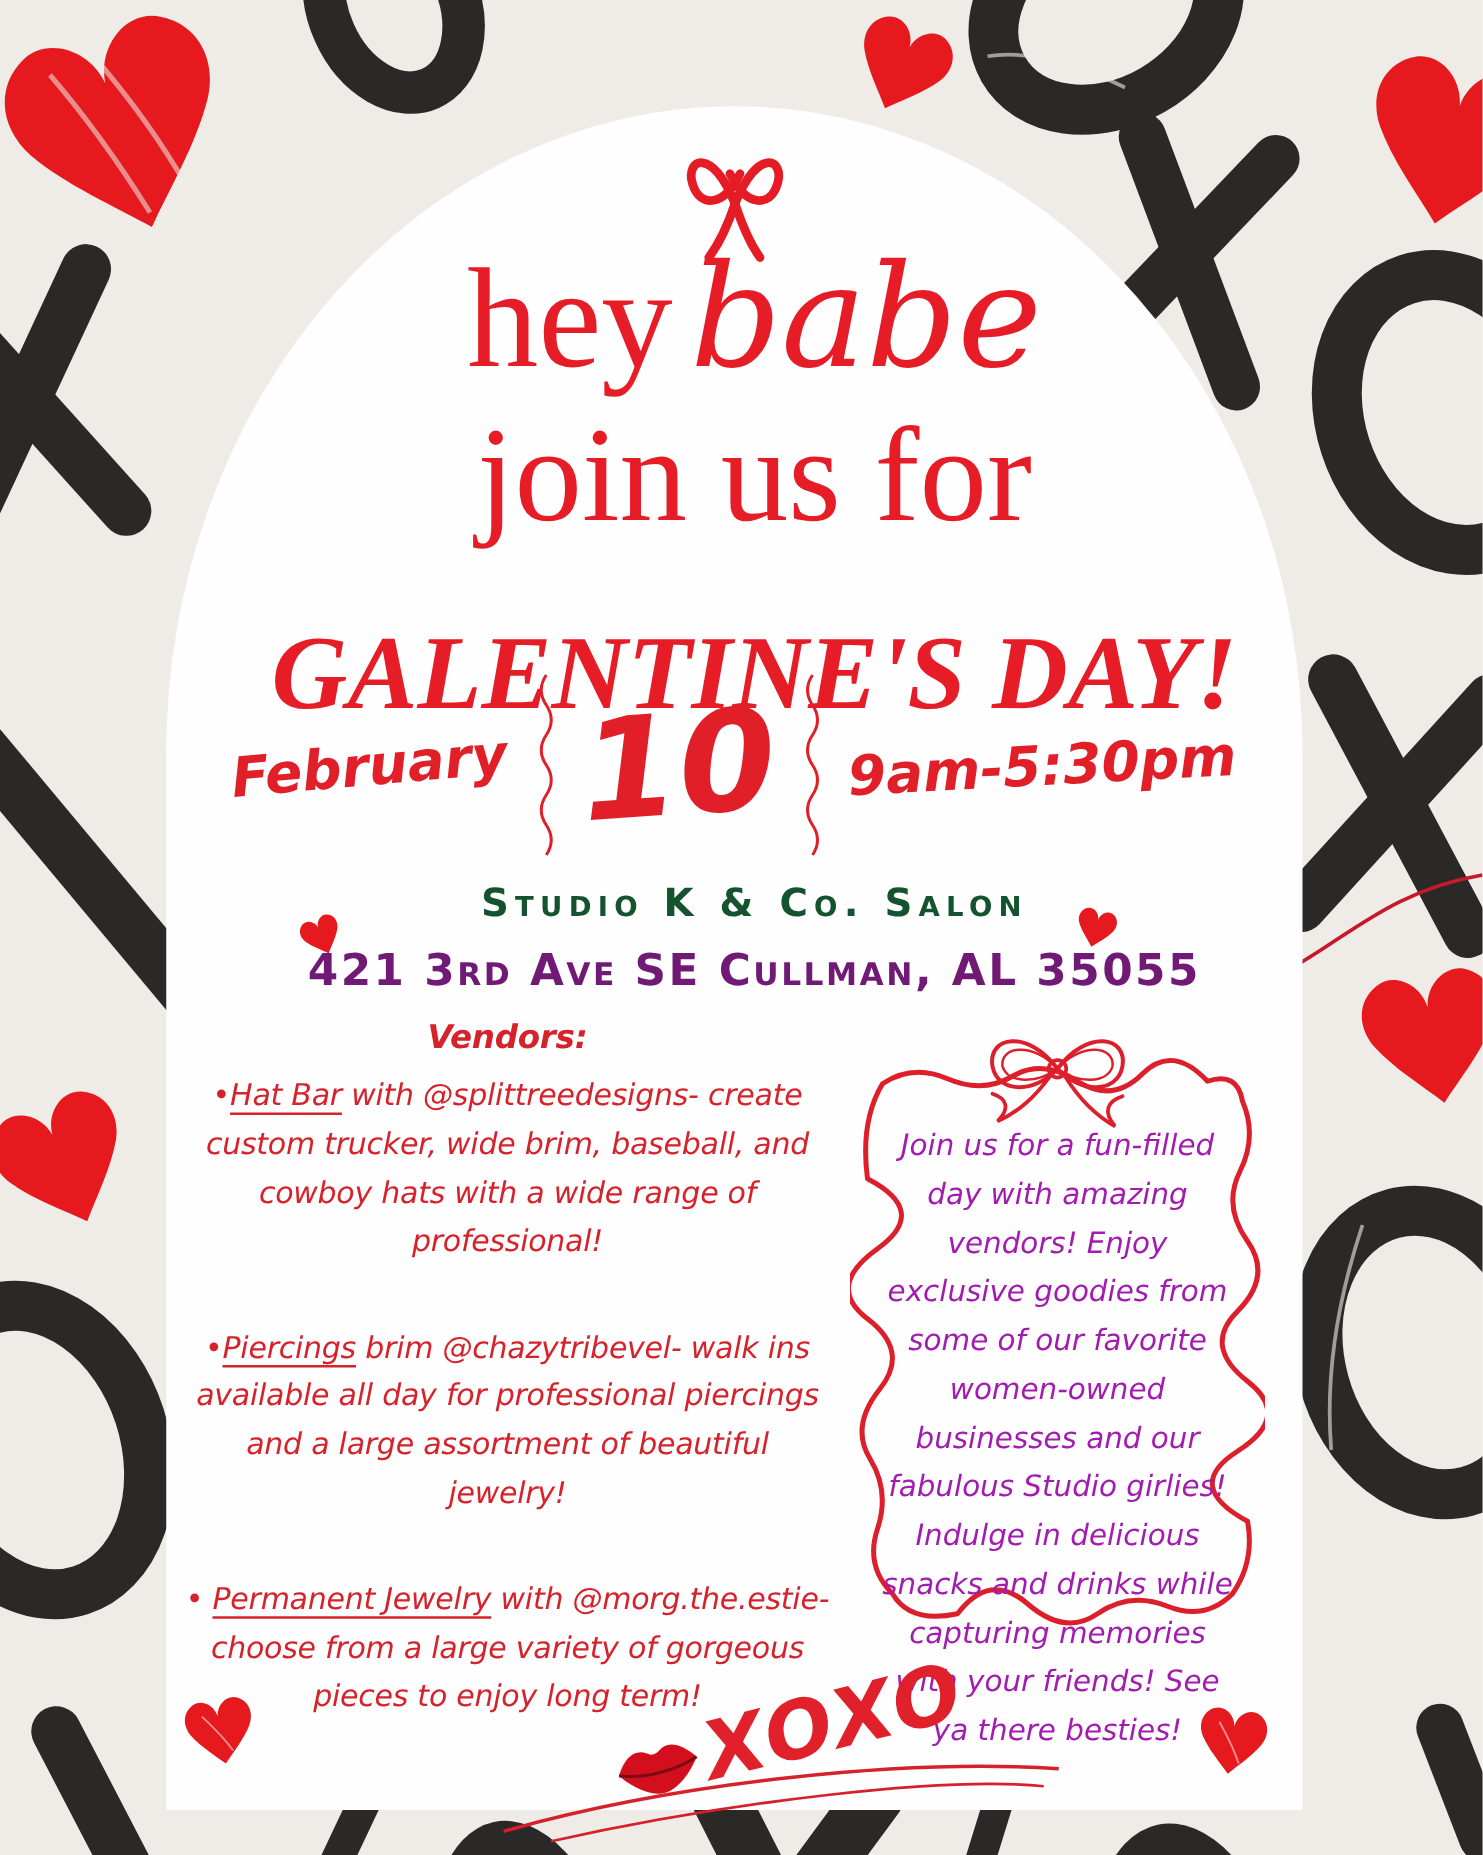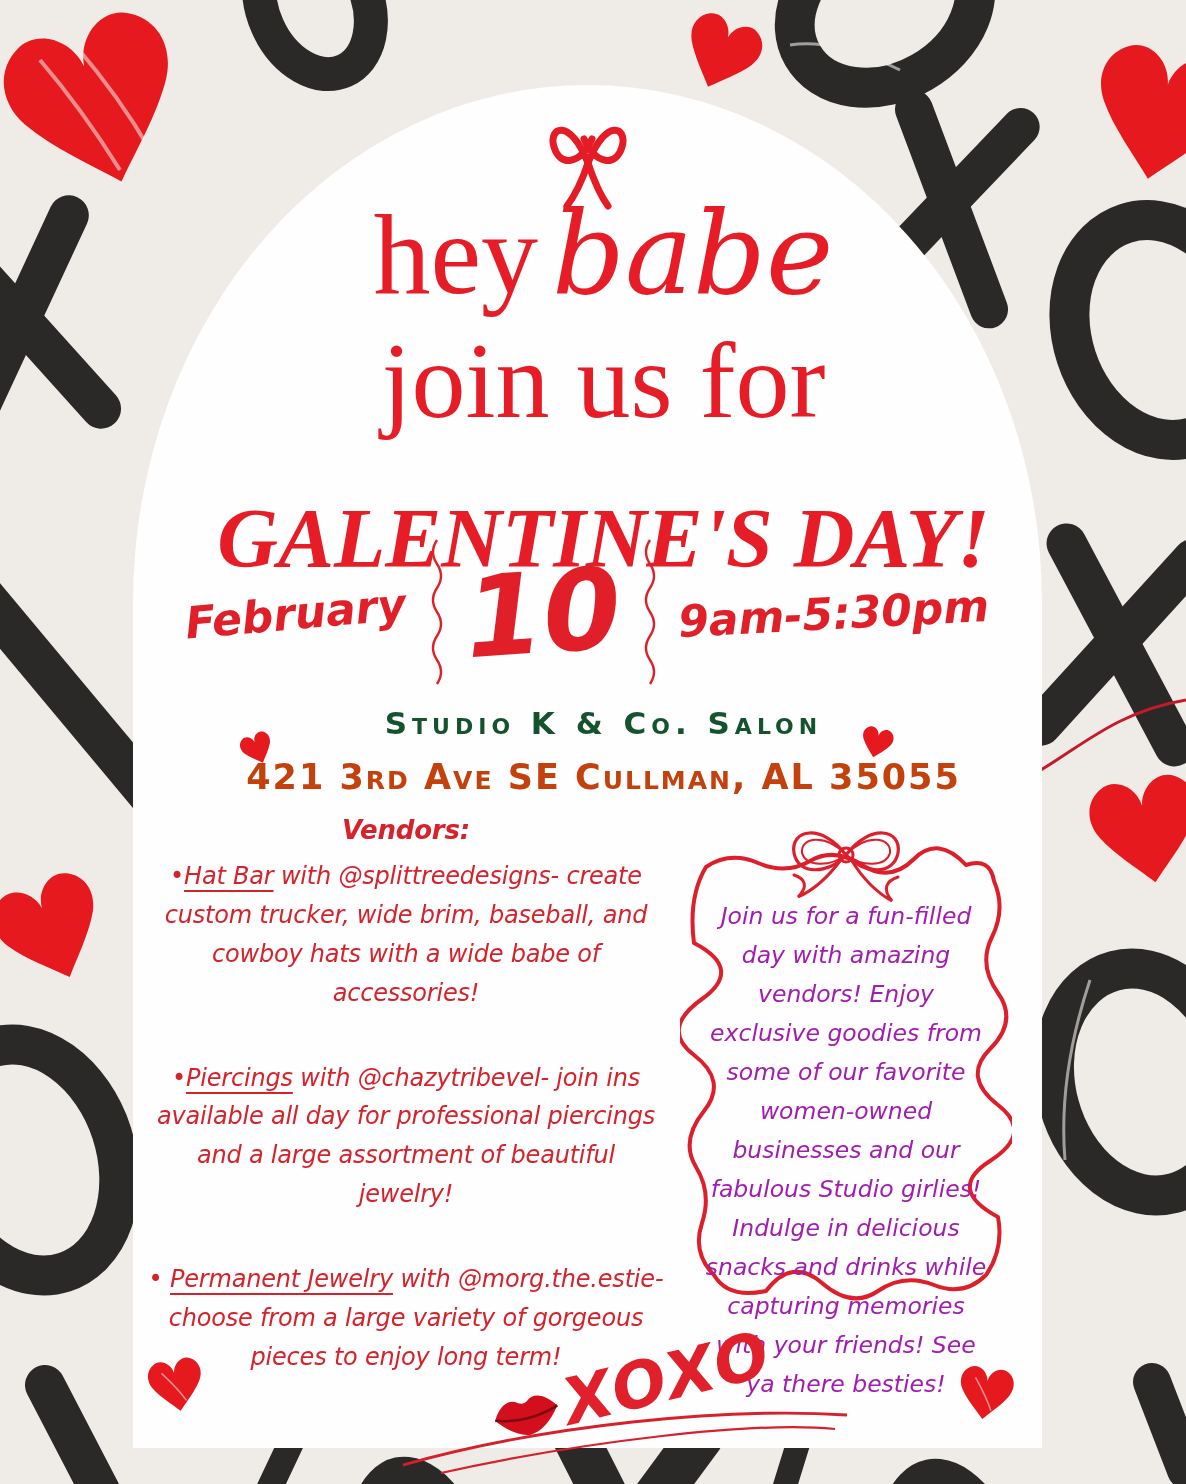--- a/index.html
+++ b/index.html
@@ -18,21 +18,21 @@
          font-size:84px;line-height:1;letter-spacing:0px;white-space:nowrap;margin-top:48px;}
   .date-row{position:absolute;top:452px;left:0;width:100%;display:flex;justify-content:center;
             align-items:center;gap:20px;color:#e01f28;}
   .hand{font-family:"DejaVu Sans",sans-serif;font-style:italic;}
   .feb{font-size:44px;font-weight:bold;transform:rotate(-5deg);}
   .day{font-size:112px;font-weight:bold;transform:rotate(-4deg);line-height:1;}
   .time{font-size:44px;font-weight:bold;transform:rotate(-3deg);}
   .venue{top:620px;font-size:31px;font-weight:bold;font-variant:small-caps;letter-spacing:5px;
          font-family:"DejaVu Sans",sans-serif;color:#14532d;}
   .address{top:672px;font-size:35px;font-weight:bold;font-variant:small-caps;letter-spacing:2px;
-         font-family:"DejaVu Sans",sans-serif;color:#c2410c;}
+         font-family:"DejaVu Sans",sans-serif;color:#701a75;}
   .heart{position:absolute;}
   .vendors{position:absolute;left:14px;top:724px;width:518px;text-align:center;color:#d6222b;
            font-size:24px;line-height:1.62;letter-spacing:-0.2px;}
   .vendors-heading{font-size:26px;font-weight:bold;margin-bottom:6px;}
   .vendor{margin-bottom:46px;}
   .vendor:last-child{margin-bottom:0;}
   .vname{text-decoration:underline;text-decoration-thickness:2px;text-underline-offset:6px;}
   .join-box{position:absolute;left:547px;top:760px;width:332px;height:465px;}
   .join-box .border-svg{position:absolute;left:0;top:0;}
   .box-bow{position:absolute;left:50%;transform:translateX(-50%);top:-36px;}
@@ -137,25 +137,25 @@
       <path fill="#e6191e" d="M50,28 C52,12 68,2 80,9 C93,16 97,32 88,47 C78,63 62,77 50,90 C38,77 22,63 12,47 C3,32 7,16 20,9 C32,2 48,12 50,28 Z"></path>
     </svg>
     <svg class="heart" style="left:726px;top:640px;transform:rotate(14deg);" width="36" height="34" viewBox="0 0 100 92">
       <path fill="#e6191e" d="M50,28 C52,12 68,2 80,9 C93,16 97,32 88,47 C78,63 62,77 50,90 C38,77 22,63 12,47 C3,32 7,16 20,9 C32,2 48,12 50,28 Z"></path>
     </svg>
 
     <div class="vendors hand">
       <div class="vendors-heading">Vendors:</div>
       <div class="vendor">
         <span>•</span><span class="vname">Hat Bar</span>
-        <span>with @splittreedesigns- create custom trucker, wide brim, baseball, and cowboy hats with a wide babe of accessories!</span>
+        <span>with @splittreedesigns- create custom trucker, wide brim, baseball, and cowboy hats with a wide range of professional!</span>
       </div>
       <div class="vendor">
         <span>•</span><span class="vname">Piercings</span>
-        <span>with @chazytribevel- join ins available all day for professional piercings and a large assortment of beautiful jewelry!</span>
+        <span>brim @chazytribevel- walk ins available all day for professional piercings and a large assortment of beautiful jewelry!</span>
       </div>
       <div class="vendor">
         <span>• </span><span class="vname">Permanent Jewelry</span>
         <span>with @morg.the.estie- choose from a large variety of gorgeous pieces to enjoy long term!</span>
       </div>
     </div>
 
     <div class="join-box">
       <svg class="border-svg" width="332" height="465" viewBox="0 0 332 465">
         <path d="M26,22 Q50,6 78,18 T130,16 T182,20 T234,14 T286,20 Q310,12 314,36 Q326,64 312,92 T318,148 T310,204 T318,260 T310,316 T318,372 Q324,404 306,430 Q284,452 254,440 T198,446 T142,438 T86,446 Q48,454 34,430 Q12,408 22,378 T16,322 T24,266 T14,210 T22,154 T14,98 Q8,52 26,22 Z" fill="none" stroke="#dc1f2b" stroke-width="4" stroke-linejoin="round"></path>

